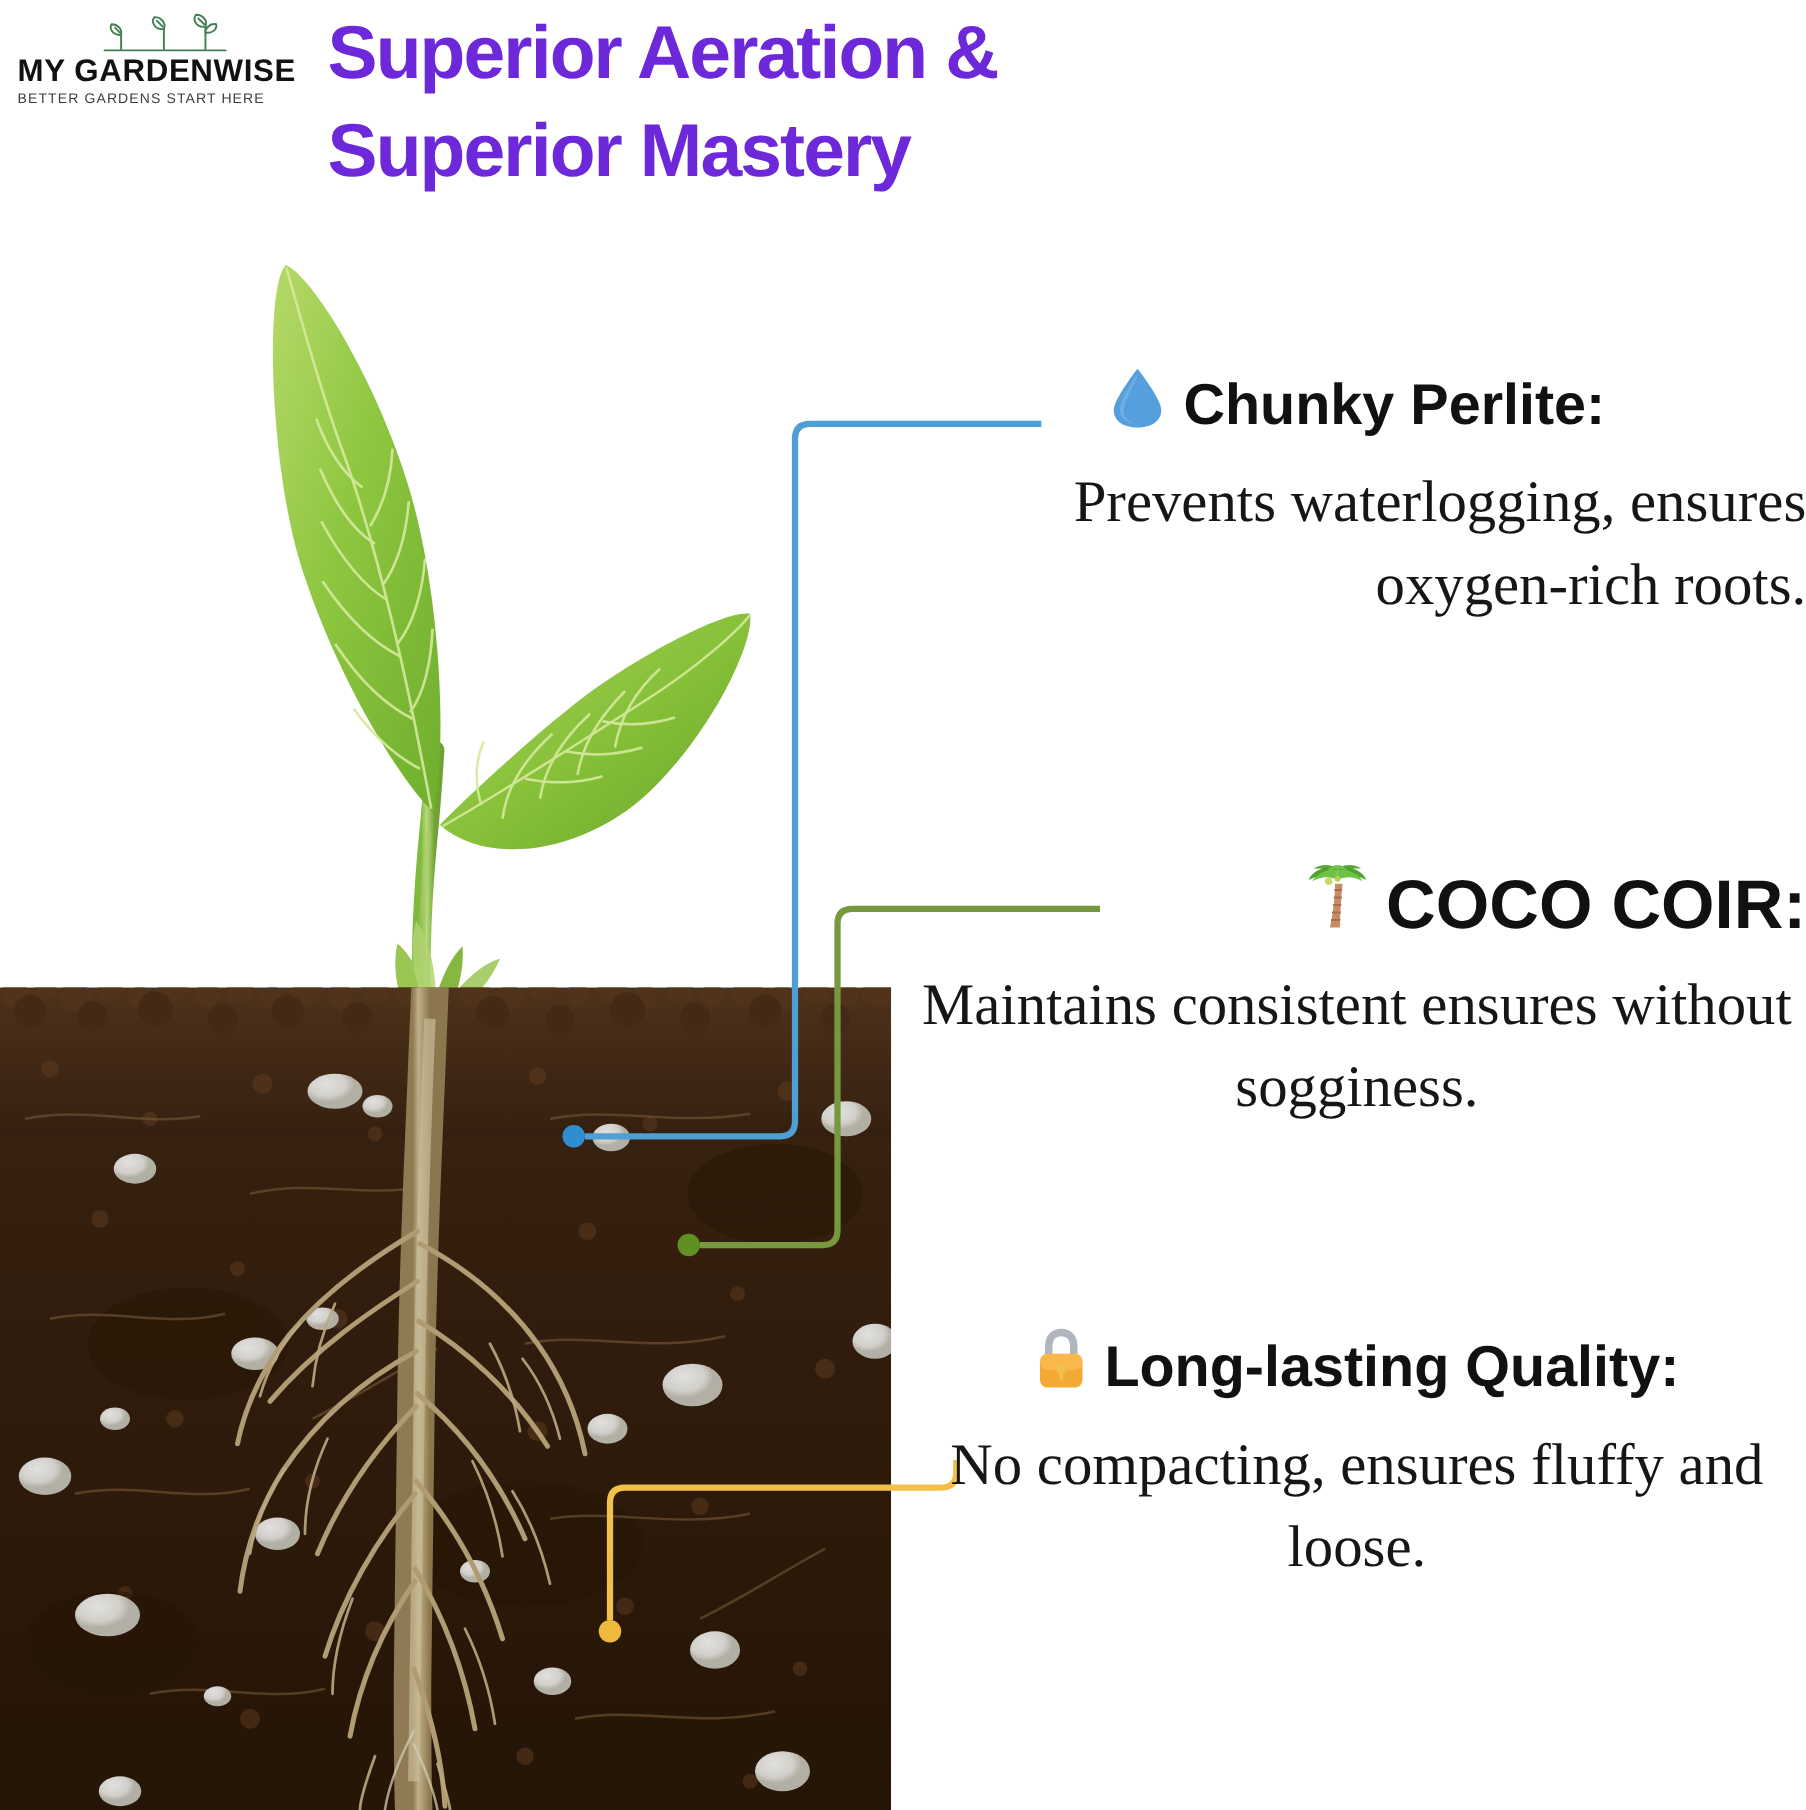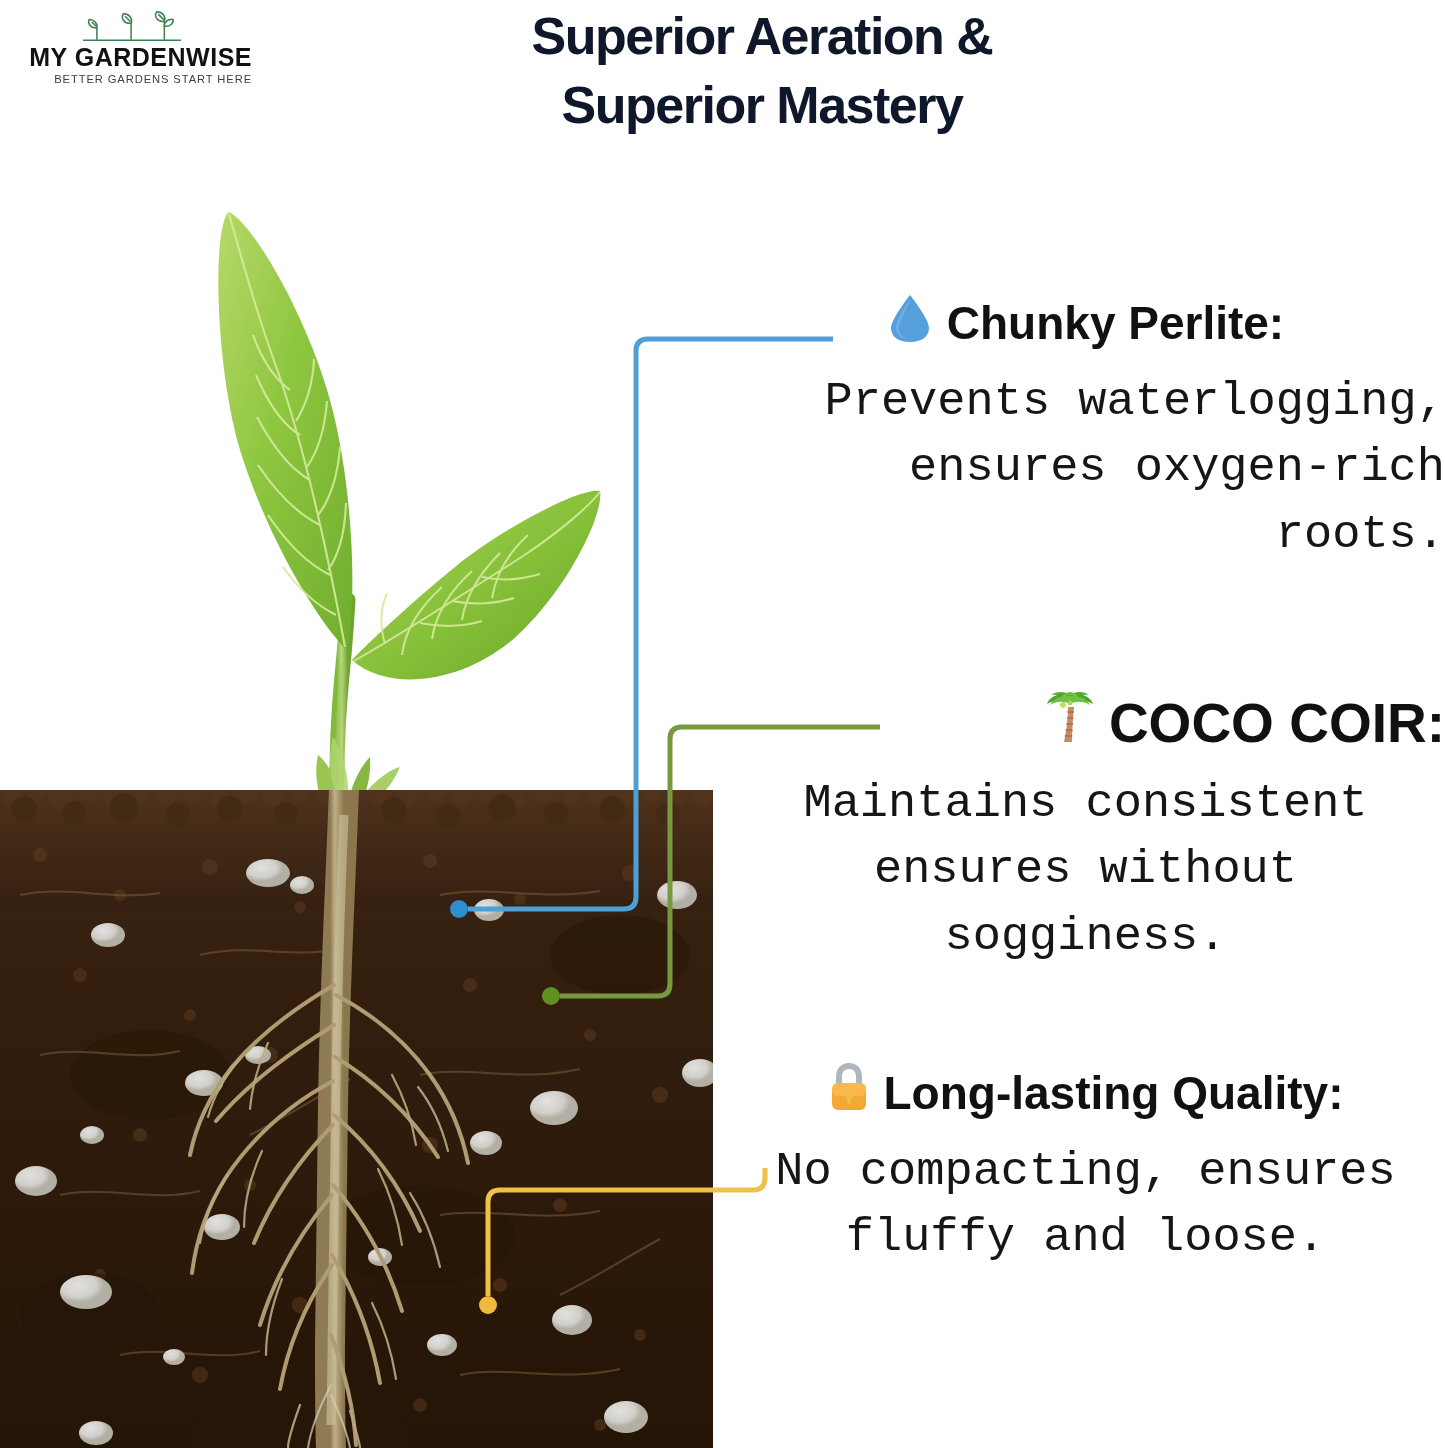--- a/index.html
+++ b/index.html
@@ -1,47 +1,47 @@
 <!DOCTYPE html>
 <html><head>
 <meta charset="utf-8">
 <style>
   html,body{margin:0;padding:0;background:#fff;}
   body{width:1445px;height:1448px;position:relative;overflow:hidden;
        font-family:"Liberation Sans",sans-serif;}
 
   
-  #logo{position:absolute;left:14px;top:8px;width:238px;text-align:right;}
+  #logo{position:absolute;left:14px;top:8px;width:238px;text-align:left;}
   #logo .sprouts{height:38px;display:block;margin:0 auto;}
   #logo .brand{font-family:"Liberation Sans",sans-serif;font-weight:bold;
        font-size:25px;letter-spacing:0.5px;color:#111;line-height:1.05;
        margin-top:-2px;white-space:nowrap;}
   #logo .tagline{font-family:"Liberation Sans",sans-serif;font-size:11.2px;
        letter-spacing:0.9px;color:#3d3d3d;margin-top:3px;white-space:nowrap;}
 
   
-  #title{position:absolute;left:262px;top:2px;width:1000px;text-align:center;
+  #title{position:absolute;left:262px;top:2px;width:1000px;text-align:left;
       font-family:"Liberation Sans",sans-serif;font-weight:bold;
-      font-size:52px;line-height:1.32;letter-spacing:-1.5px;color:#0f172a;}
+      font-size:60px;line-height:1.32;letter-spacing:-1.5px;color:#6d28d9;}
 
   
   #photo{position:absolute;left:0;top:195px;width:713px;height:1253px;}
   #photo svg{display:block;width:100%;height:100%;}
 
   
   #connectors{position:absolute;left:0;top:0;width:1445px;height:1448px;
       pointer-events:none;}
 
   
   .feature{position:absolute;text-align:center;}
   .feature .head{font-family:"Liberation Sans",sans-serif;font-weight:bold;
       font-size:46px;color:#111;line-height:1.12;white-space:nowrap;
       display:flex;align-items:center;justify-content:center;gap:14px;}
   .feature .head .emoji{flex:0 0 auto;display:inline-block;}
-  .feature .body{font-family:Liberation Mono, monospace;font-weight:normal;
+  .feature .body{font-family:Liberation Serif, serif;font-weight:normal;
       font-size:47px;color:#161616;line-height:1.42;margin-top:14px;}
 
   #feature-perlite{left:726px;top:292px;width:719px;text-align:right;}
   #feature-coir{left:726px;top:690px;width:719px;}
   #feature-quality{left:726px;top:1062px;width:719px;}
   #feature-coir .head{font-size:55px;justify-content:flex-end;}
 </style>
 </head>
 <body>
 

